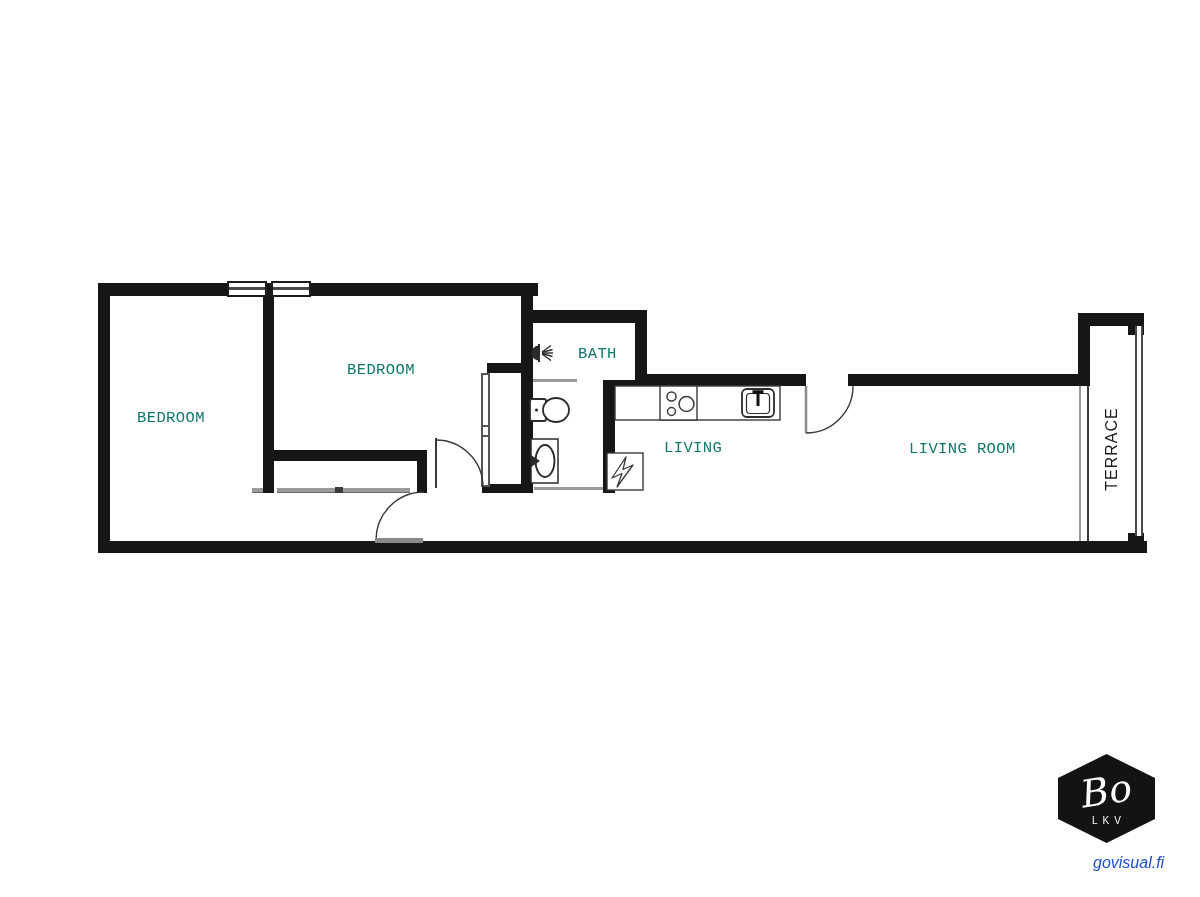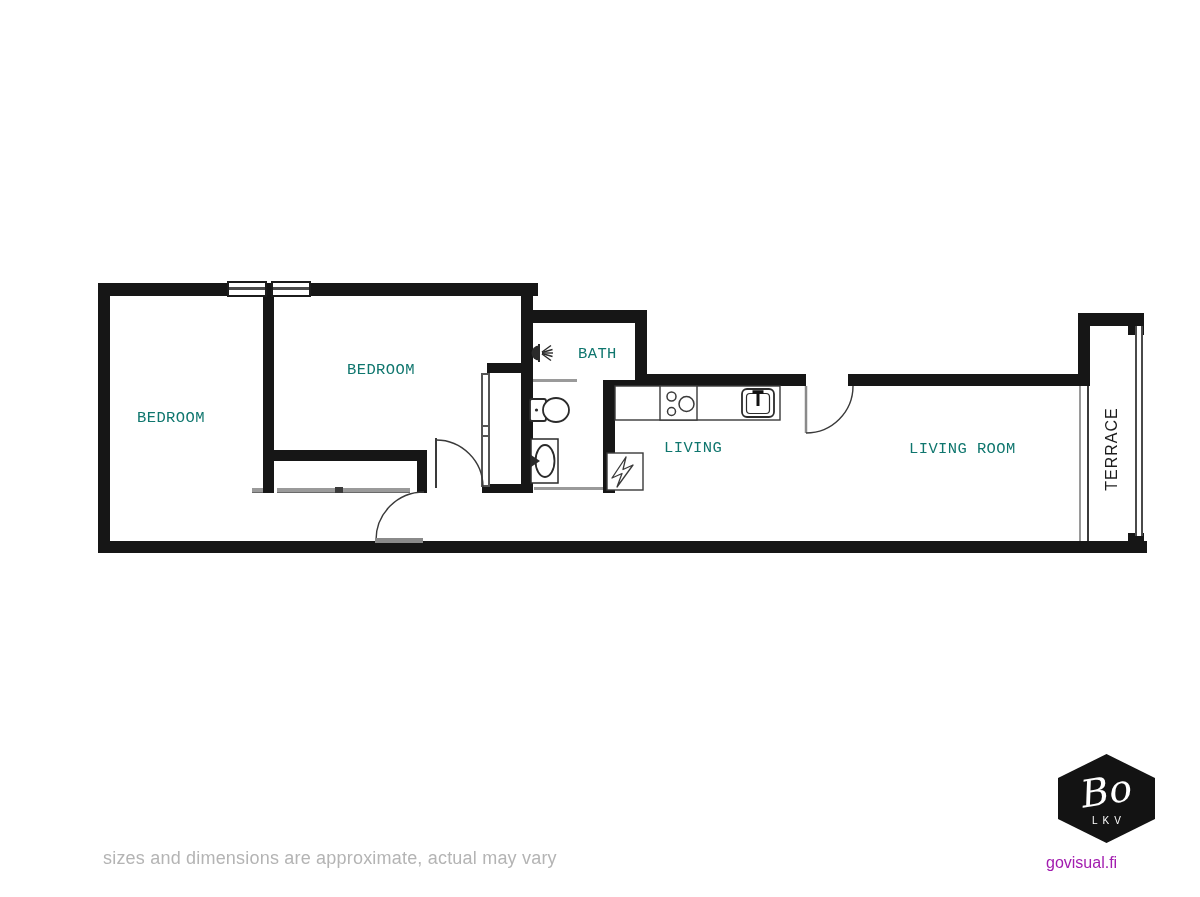--- a/index.html
+++ b/index.html
@@ -39,21 +39,21 @@
   #terrace-label{
     position:absolute;left:1112px;top:449px;transform:translate(-50%,-50%) rotate(-90deg);
     color:#1c1c1c;font-size:16px;letter-spacing:1px;white-space:nowrap;
     font-family:"Liberation Sans",sans-serif;
   }
   .footer-note{
     position:absolute;left:103px;top:848px;color:#b4b4b4;font-size:18px;
     letter-spacing:.2px;
   }
   .site-credit{
-    position:absolute;left:1046px;top:854px;color:#a21caf;font-size:16px;
+    position:absolute;left:1093px;top:854px;color:#1d4ed8;font-size:16px;font-style:italic;
   }
   .logo-hex{
     position:absolute;left:1058px;top:754px;width:97px;height:89px;background:#131313;
     clip-path:polygon(50% 0%,100% 27%,100% 73%,50% 100%,0% 73%,0% 27%);
     display:flex;flex-direction:column;align-items:center;justify-content:center;
   }
   .logo-script{
     color:#ffffff;font-family:"DejaVu Serif",serif;font-style:italic;
     font-size:38px;line-height:34px;transform:rotate(-9deg);margin-top:2px;
   }
@@ -173,21 +173,20 @@
     </g>
   </svg>
 
   <div class="room-label" style="left:137px;top:409px;">BEDROOM</div>
   <div class="room-label" style="left:347px;top:361px;">BEDROOM</div>
   <div class="room-label" style="left:578px;top:345px;">BATH</div>
   <div class="room-label" style="left:664px;top:439px;">LIVING</div>
   <div class="room-label" style="left:909px;top:440px;">LIVING ROOM</div>
   <div id="terrace-label">TERRACE</div>
 
-  <div class="footer-note">sizes and dimensions are approximate, actual may vary</div>
 
   <div class="logo-hex">
     <div class="logo-script">Bo</div>
     <div class="logo-sub">LKV</div>
   </div>
 
   <div class="site-credit">govisual.fi</div>
 
 </div>
 

